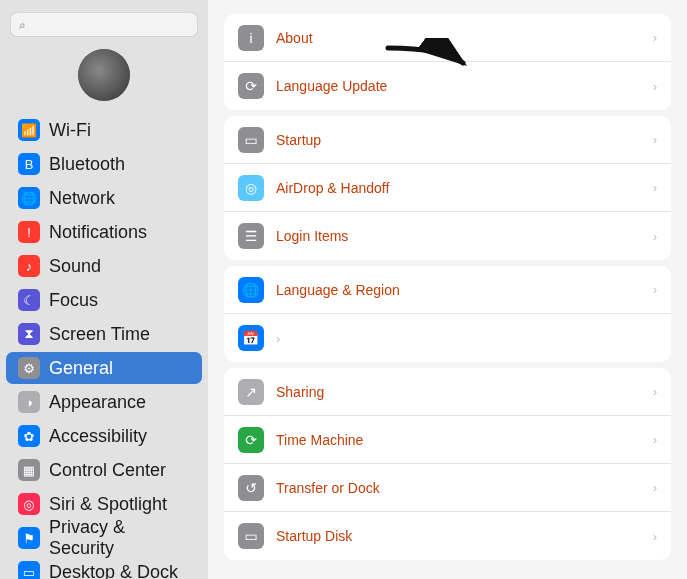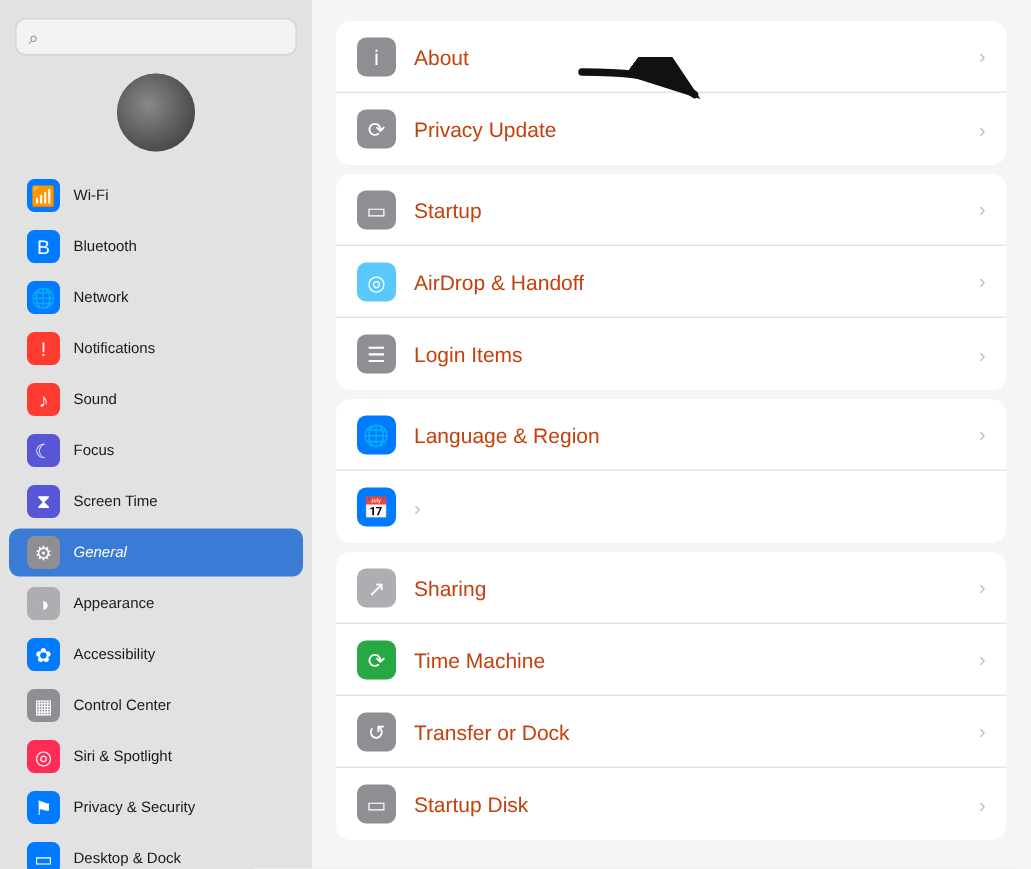--- a/index.html
+++ b/index.html
@@ -83,25 +83,24 @@
       gap: 9px;
       min-height: 32px;
     }
 
     .sidebar-item.active {
       background: #3a7bd5;
     }
 
     .sidebar-item.active .sidebar-label {
       color: #fff;
-      font-style: italic;
     }
 
     .sidebar-label {
-      font-size: 10px;
+      font-size: 18px;
       color: #1a1a1a;
       font-weight: 400;
     }
 
     .item-icon {
       width: 22px;
       height: 22px;
       border-radius: 5px;
       display: flex;
       align-items: center;
@@ -275,21 +274,21 @@
 
   <div class="main-content" id="main-content">
   <div class="settings-group">
         <div class="settings-row">
           <div class="row-icon ic-gray">ℹ</div>
           <span class="row-label">About</span>
           <span class="row-chevron">›</span>
         </div>
         <div class="settings-row">
           <div class="row-icon ic-gray">⟳</div>
-          <span class="row-label">Privacy Update</span>
+          <span class="row-label">Language Update</span>
           <span class="row-chevron">›</span>
         </div>
       </div>
       <div class="settings-group">
         <div class="settings-row">
           <div class="row-icon ic-gray">▭</div>
           <span class="row-label">Startup</span>
           <span class="row-chevron">›</span>
         </div>
         <div class="settings-row">

